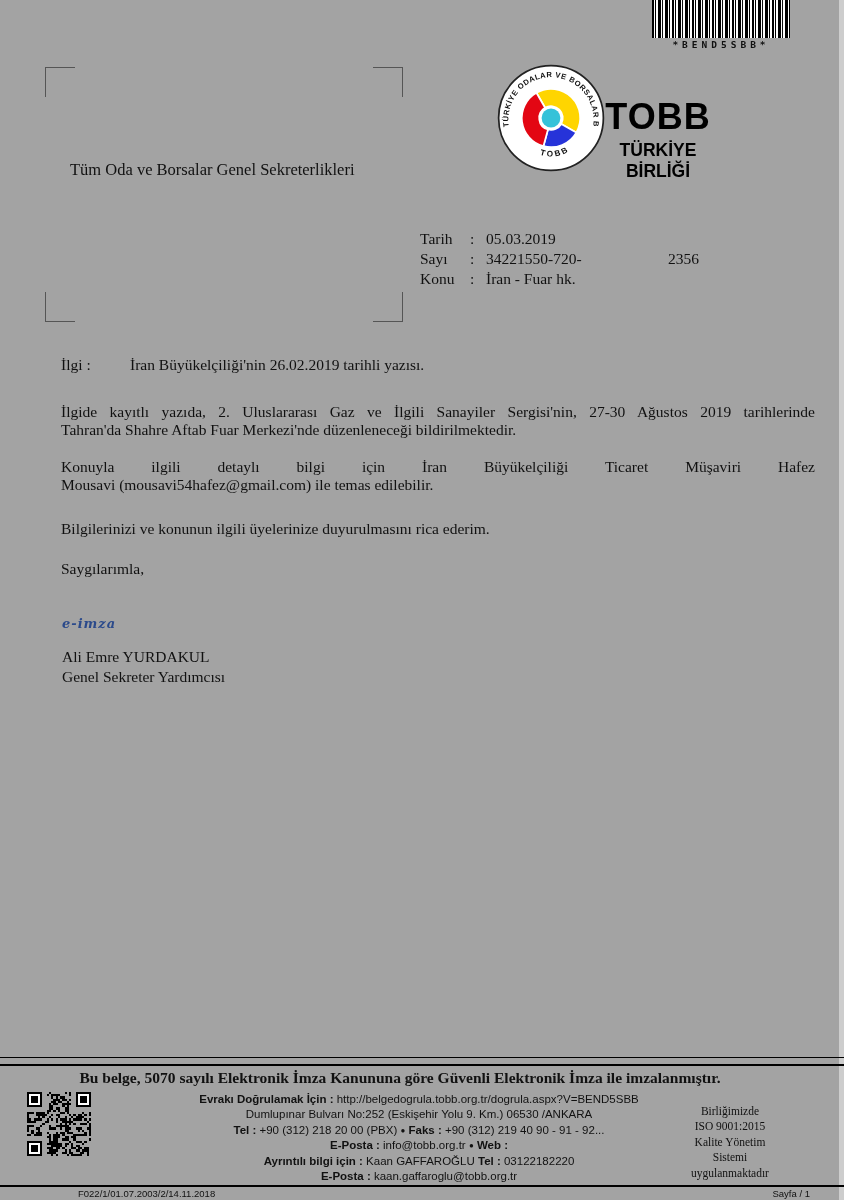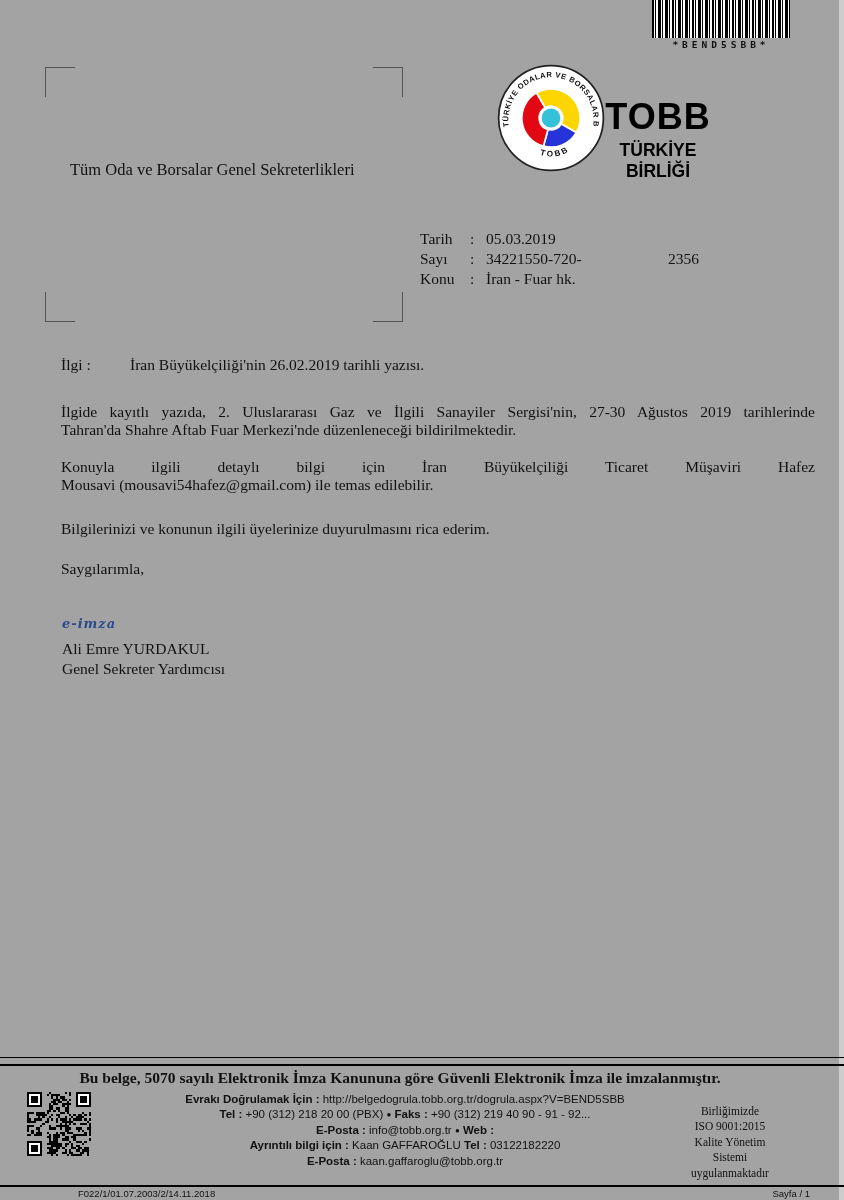--- a/index.html
+++ b/index.html
@@ -62,31 +62,31 @@
   .p1 { margin-top:28px; }
   .p2 { margin-top:18px; }
   .p3 { margin-top:25px; }
   .closing { margin-top:22px; }
 
   
   .signature { position:absolute; left:62px; top:616px; }
   .esign { font-family:"DejaVu Serif", serif; font-style:italic; font-weight:bold;
            font-size:13px; color:#2b4a8b; letter-spacing:1px; }
   .sig-name, .sig-title { font-size:15.5px; line-height:20px; }
-  .sig-name { margin-top:8px; }
+  .sig-name { margin-top:16px; }
 
   
   .rule { position:absolute; left:0; width:844px; background:#000; }
   .rule.r1 { top:1057px; height:1px; }
   .rule.r2 { top:1064px; height:2px; }
   .rule.r3 { top:1185px; height:1.5px; }
   .legal { position:absolute; left:20px; top:1069px; width:760px; text-align:center;
            font-size:15.5px; font-weight:bold; }
   .qr { position:absolute; left:27px; top:1092px; width:64px; height:64px; }
-  .footer-center { position:absolute; left:125px; top:1092px; width:560px; text-align:center;
+  .footer-center { position:absolute; left:139px; top:1092px; width:560px; text-align:center;
                    font-family:"Liberation Sans", sans-serif; font-size:11.5px; line-height:15.4px; }
   .footer-center .bullet { font-size:8px; vertical-align:1px; }
   .footer-right { position:absolute; left:665px; top:1104px; width:130px; text-align:center;
                   font-family:Liberation Serif, serif; font-size:11.5px; line-height:15.4px; }
   .bottom-row { position:absolute; left:0; top:1188px; width:844px;
                 font-family:"Liberation Sans", sans-serif; font-size:9.5px; }
   .form-code { position:absolute; left:78px; }
   .page-num { position:absolute; right:34px; }
 </style>
 </head>
@@ -472,20 +472,21 @@
         <rect x="24" y="28" width="1" height="1"></rect>
         <rect x="27" y="28" width="1" height="1"></rect>
       </g>
   </svg>
 
   <div class="footer-center">
     <div>
       <b>Evrakı Doğrulamak İçin :</b>
       <span>http://belgedogrula.tobb.org.tr/dogrula.aspx?V=BEND5SBB</span>
     </div>
+    <div>Dumlupınar Bulvarı No:252 (Eskişehir Yolu 9. Km.) 06530 /ANKARA</div>
     <div>
       <b>Tel :</b>
       <span>+90 (312) 218 20 00 (PBX)</span>
       <span class="bullet">●</span>
       <b>Faks :</b>
       <span>+90 (312) 219 40 90 - 91 - 92...</span>
     </div>
     <div>
       <b>E-Posta :</b>
       <span>info@tobb.org.tr</span>

